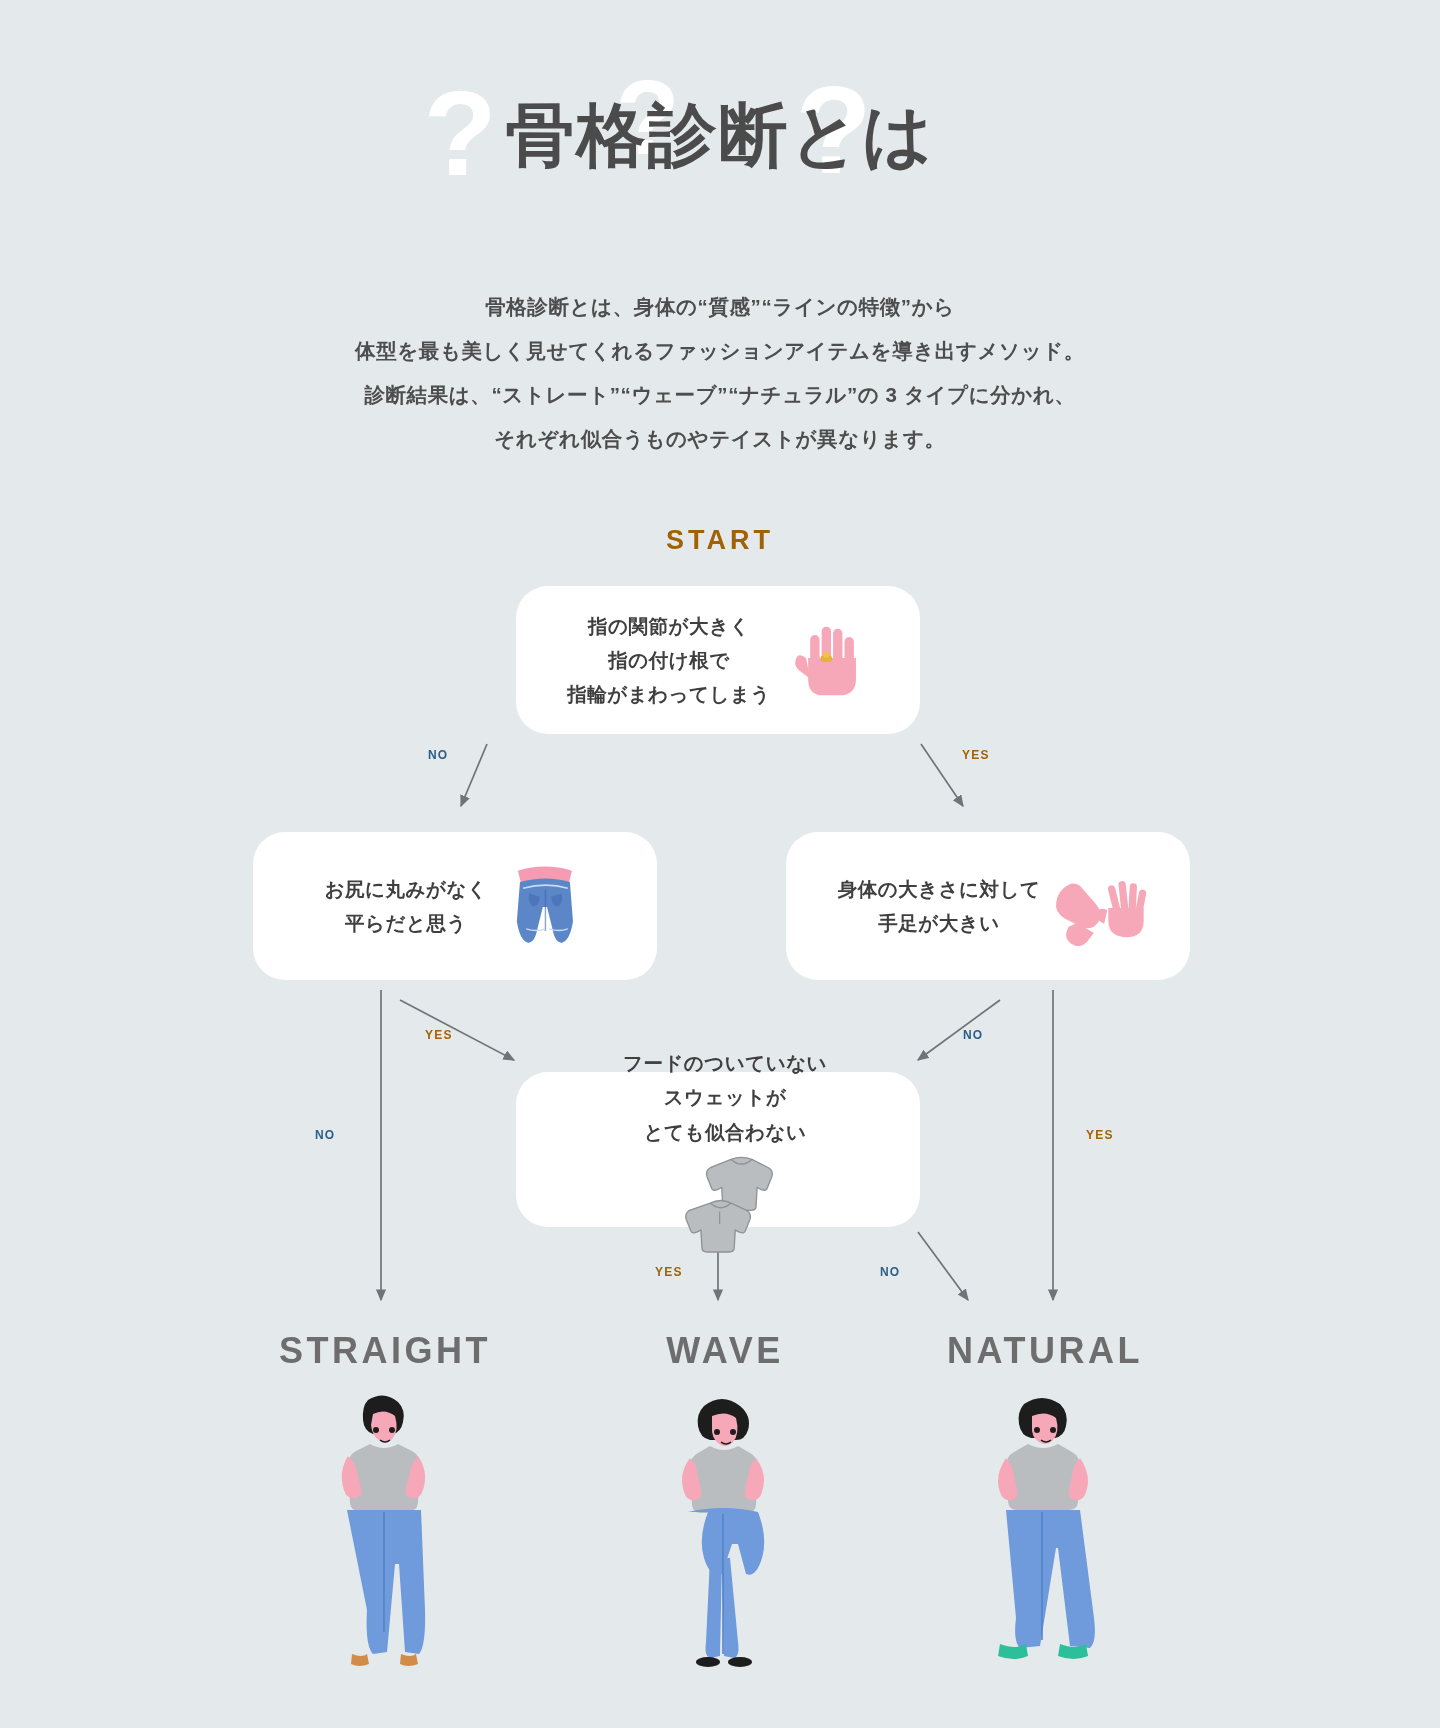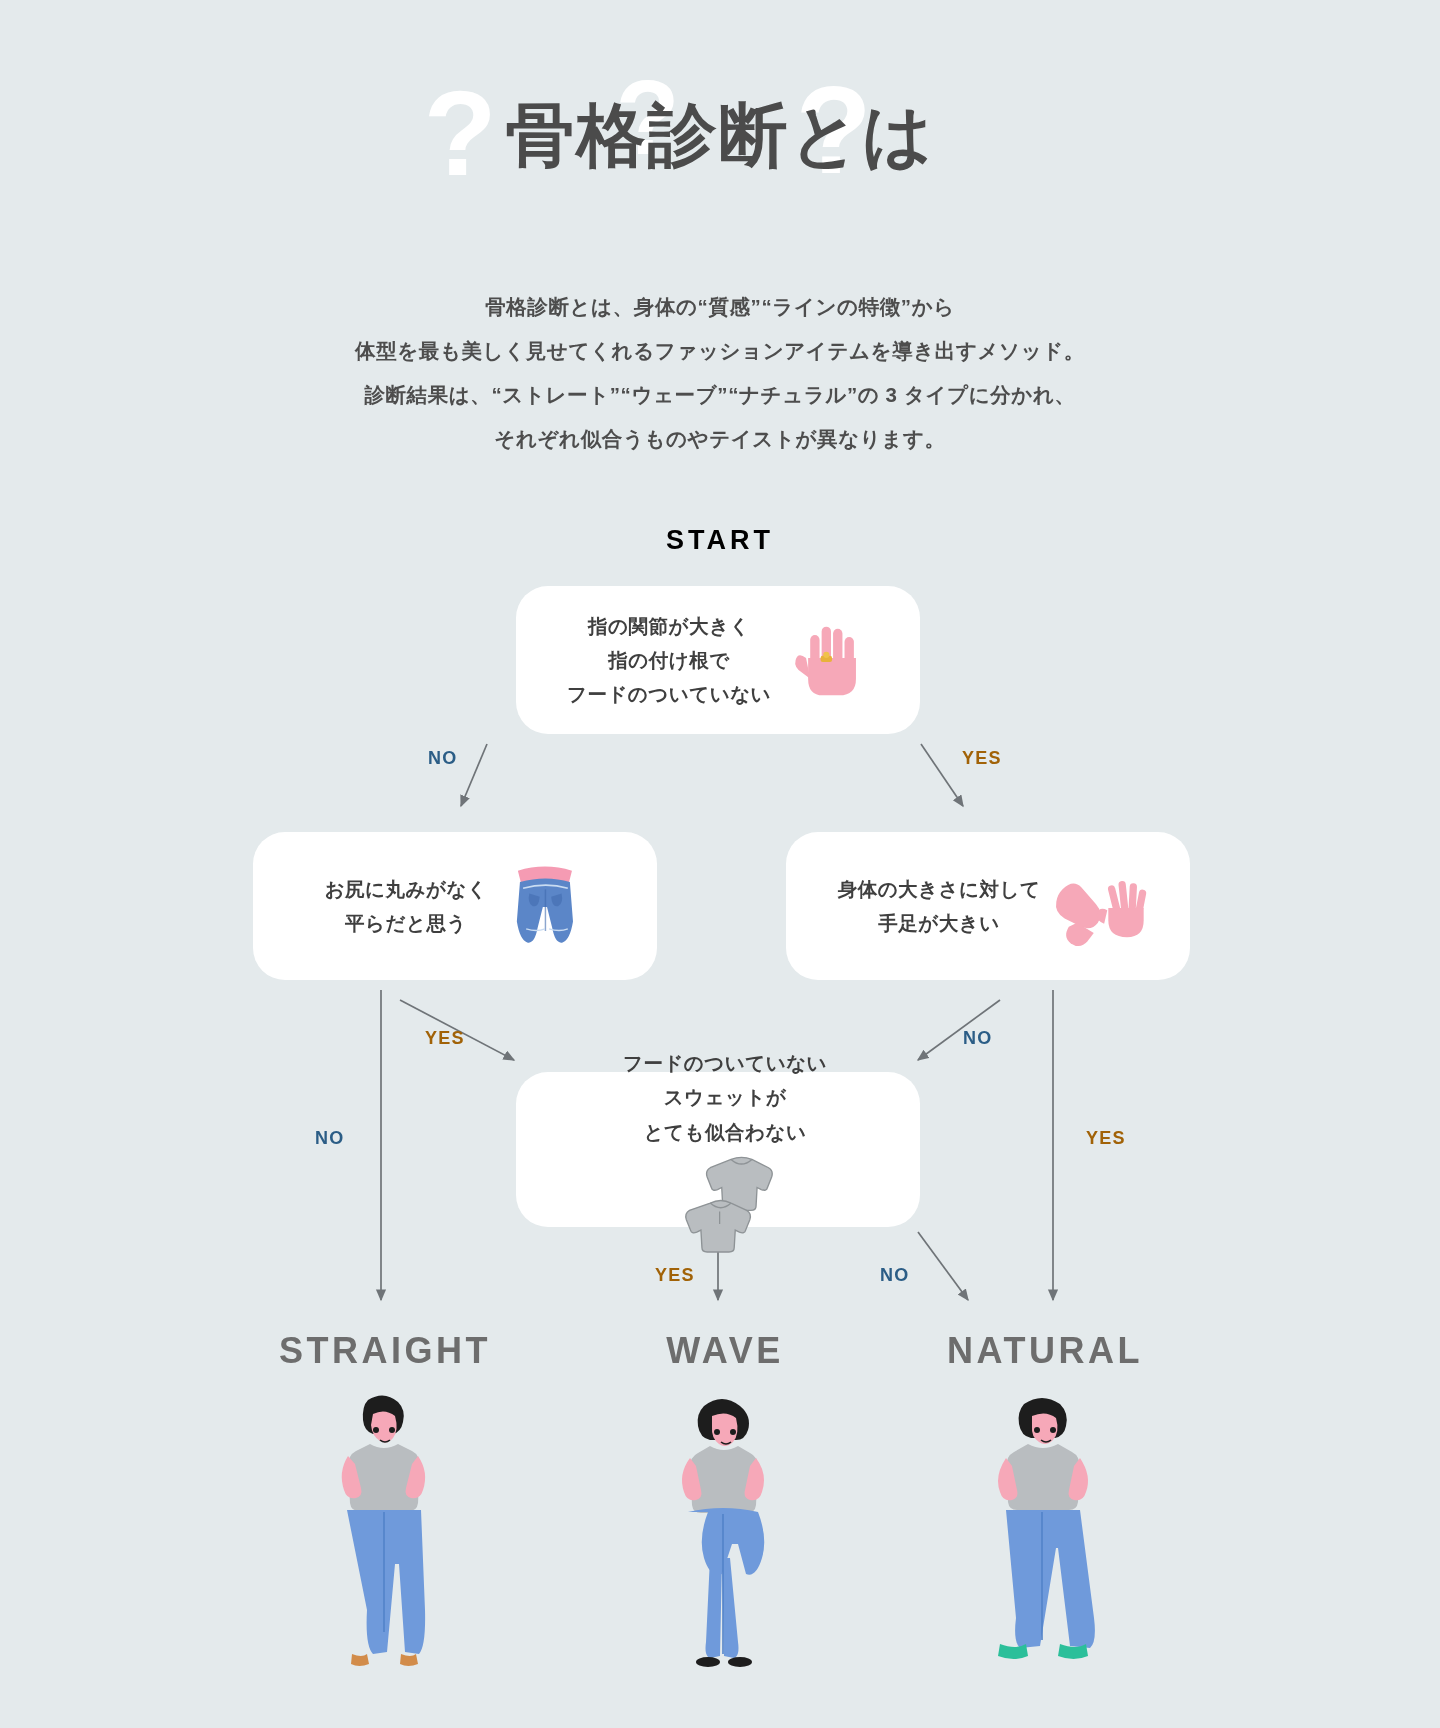--- a/index.html
+++ b/index.html
@@ -73,21 +73,21 @@
   
   .start-label {
     position: absolute;
     top: 525px;
     left: 0;
     width: 1440px;
     text-align: center;
     font-size: 27px;
     font-weight: bold;
     letter-spacing: 4px;
-    color: #000000;
+    color: #a16207;
   }
 
   
   .card {
     position: absolute;
     background: #ffffff;
     border-radius: 32px;
     display: flex;
     align-items: center;
     justify-content: center;
@@ -134,21 +134,21 @@
     width: 230px;
     height: 300px;
   }
   #fig-straight { left: 268px; top: 1382px; }
   #fig-wave     { left: 608px; top: 1382px; }
   #fig-natural  { left: 928px; top: 1382px; }
 
   
   .edge-label {
     position: absolute;
-    font-size: 18px;
+    font-size: 12px;
     font-weight: bold;
     letter-spacing: 1.2px;
   }
   .yes { color: #a16207; }
   .no  { color: #2b5d86; }
 
   #lbl-yes-1 { left: 962px; top: 748px; }
   #lbl-no-1  { left: 428px; top: 748px; }
   #lbl-yes-2 { left: 425px; top: 1028px; }
   #lbl-no-2  { left: 315px; top: 1128px; }
@@ -217,21 +217,21 @@
   <div class="edge-label yes" id="lbl-yes-2">YES</div>
   <div class="edge-label no" id="lbl-no-2">NO</div>
   <div class="edge-label no" id="lbl-no-3">NO</div>
   <div class="edge-label yes" id="lbl-yes-3">YES</div>
   <div class="edge-label yes" id="lbl-yes-4">YES</div>
   <div class="edge-label no" id="lbl-no-4">NO</div>
 
   <div class="card" id="card-start">
     <div class="card-text">指の関節が大きく
 指の付け根で
-フードのついていない</div>
+指輪がまわってしまう</div>
     <svg class="card-illu" viewBox="0 0 100 100">
       <g fill="#f6a8b8">
         <rect x="30" y="26" width="9" height="34" rx="4.5"></rect>
         <rect x="41" y="18" width="9" height="42" rx="4.5"></rect>
         <rect x="52" y="20" width="9" height="40" rx="4.5"></rect>
         <rect x="63" y="28" width="9" height="32" rx="4.5"></rect>
         <path d="M26,48 q-8,-6 -10,2 q-2,7 6,12 l8,6 z"></path>
         <path d="M28,48 h46 v20 q0,16 -16,16 h-16 q-14,0 -14,-16 z"></path>
       </g>
       <rect x="40" y="46" width="11" height="6" rx="2" fill="#e8b23a"></rect>

